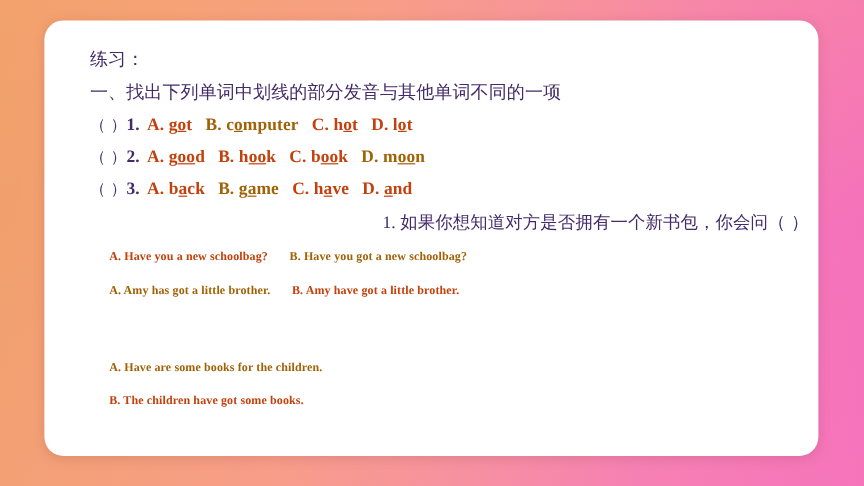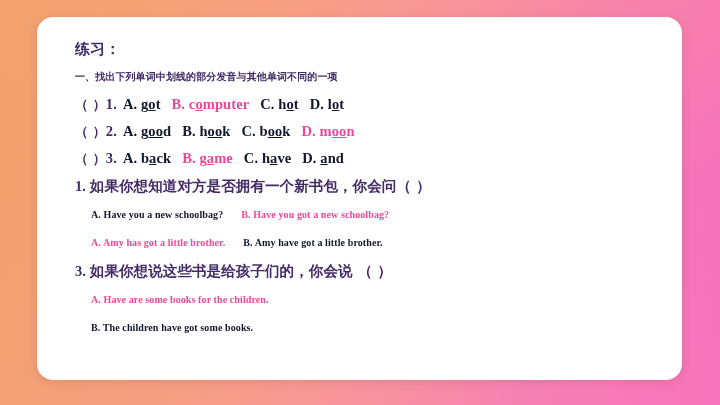--- a/index.html
+++ b/index.html
@@ -63,32 +63,32 @@
 
   .line {
     color: #432a68;
     font-weight: bold;
     white-space: nowrap;
     letter-spacing: 0.1px;
   }
 
   .cn {
     font-family: "DejaVu Sans", "Liberation Sans", sans-serif;
-    font-weight: bold;
+    font-weight: normal;
   }
 
   
   .l-title   { font-size: 15px; line-height: 28px; padding-top: 14px; }
-  .l-sec     { font-size: 10px; line-height: 28px; }
+  .l-sec     { font-size: 15px; line-height: 28px; }
   .l-opts    { font-size: 14.5px; line-height: 27px; }
-  .l-q       { font-size: 14.5px; line-height: 29px; }
+  .l-q       { font-size: 14.5px; line-height: 29px; text-align: right; }
   .l-ans     { font-size: 10px; line-height: 28px; padding-left: 16px; }
 
-  .red  { color: #ec4899; }
-  .pur  { color: #0f172a; }
+  .red  { color: #a16207; margin-top: 36px; }
+  .pur  { color: #c2410c; }
 
   .u { text-decoration: underline; text-underline-offset: 1px; }
 
   .gap-sm { display: inline-block; width: 6px; }
   .gap-md { display: inline-block; width: 11px; }
   .gap-lg { display: inline-block; width: 18px; }
 </style>
 </head>
 <body>
 
@@ -104,20 +104,19 @@
           <div class="line l-opts"><span class="cn" style="font-size: 13px;">（  ）</span><span>1.</span><span class="gap-sm"></span><span class="pur"><span>A. </span><span>g</span><span class="u">o</span><span>t</span></span><span class="gap-md"></span><span class="red"><span>B. </span><span>c</span><span class="u">o</span><span>mputer</span></span><span class="gap-md"></span><span class="pur"><span>C. </span><span>h</span><span class="u">o</span><span>t</span></span><span class="gap-md"></span><span class="pur"><span>D. </span><span>l</span><span class="u">o</span><span>t</span></span></div>
           <div class="line l-opts"><span class="cn" style="font-size: 13px;">（  ）</span><span>2.</span><span class="gap-sm"></span><span class="pur"><span>A. </span><span>g</span><span class="u">oo</span><span>d</span></span><span class="gap-md"></span><span class="pur"><span>B. </span><span>h</span><span class="u">oo</span><span>k</span></span><span class="gap-md"></span><span class="pur"><span>C. </span><span>b</span><span class="u">oo</span><span>k</span></span><span class="gap-md"></span><span class="red"><span>D. </span><span>m</span><span class="u">oo</span><span>n</span></span></div>
           <div class="line l-opts"><span class="cn" style="font-size: 13px;">（  ）</span><span>3.</span><span class="gap-sm"></span><span class="pur"><span>A. </span><span>b</span><span class="u">a</span><span>ck</span></span><span class="gap-md"></span><span class="red"><span>B. </span><span>g</span><span class="u">a</span><span>me</span></span><span class="gap-md"></span><span class="pur"><span>C. </span><span>h</span><span class="u">a</span><span>ve</span></span><span class="gap-md"></span><span class="pur"><span>D. </span><span class="u">a</span><span>nd</span></span></div>
         </div>
 
 
       <div id="section-two-questions">
           <div class="line l-q cn"><span style="font-family: &quot;Liberation Serif&quot;, serif;">1. </span><span>如果你想知道对方是否拥有一个新书包，你会问（   ）</span></div>
           <div class="line l-ans"><span class="pur">A. Have you a new schoolbag?</span><span class="gap-lg"></span><span class="red">B. Have you got a new schoolbag?</span></div>
           <div class="line l-ans"><span class="red">A. Amy has got a little brother.</span><span class="gap-lg"></span><span class="pur">B. Amy have got a little brother.</span></div>
-          <div class="line l-q cn"><span style="font-family: &quot;Liberation Serif&quot;, serif;">3. </span><span>如果你想说这些书是给孩子们的，你会说 （   ）</span></div>
           <div class="line l-ans red">A. Have are some books for the children.</div>
           <div class="line l-ans pur">B. The children have got some books.</div>
         </div>
 
     </div>
   </div>
 </div>
 
 </body></html>

